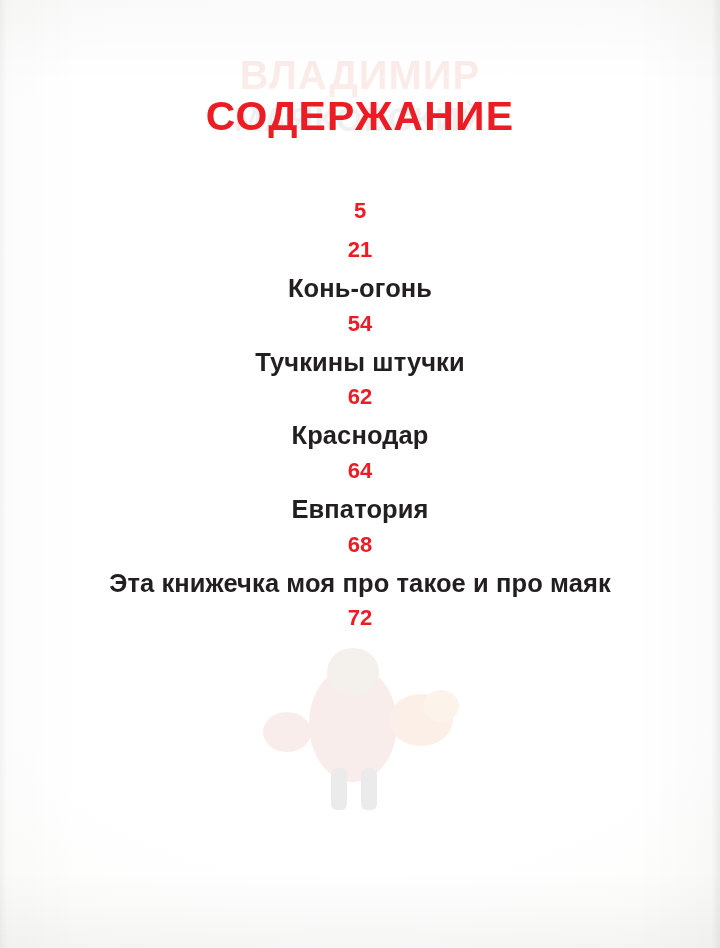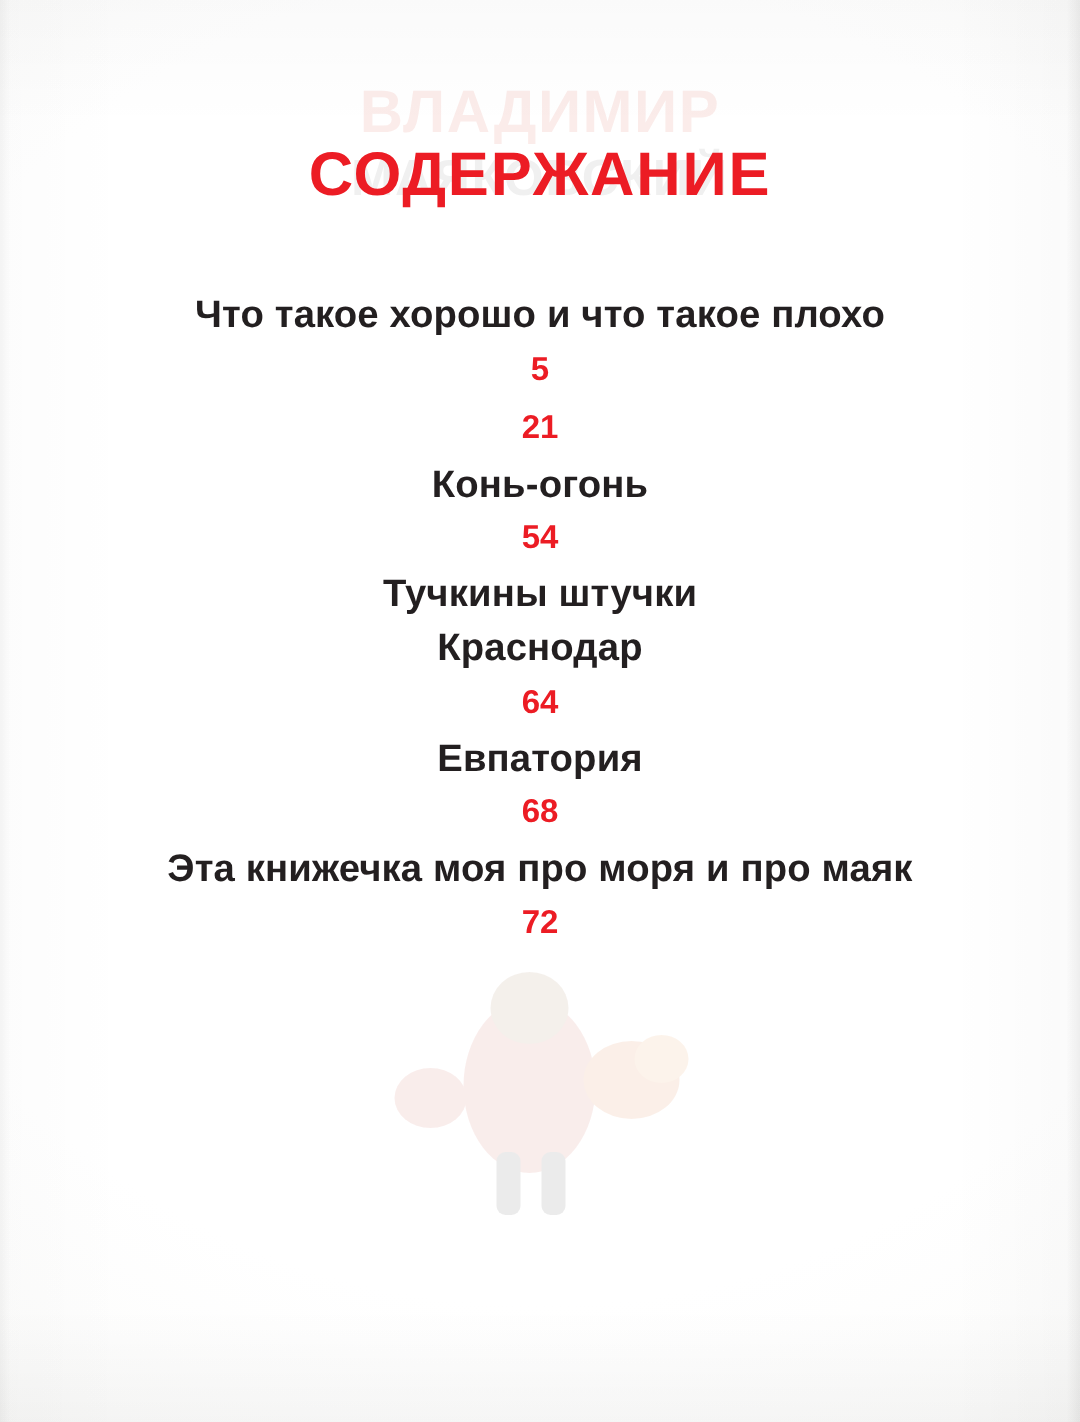--- a/index.html
+++ b/index.html
@@ -150,43 +150,43 @@
     <ellipse cx="186" cy="92" rx="32" ry="26" fill="#d35400"></ellipse>
     <ellipse cx="206" cy="78" rx="18" ry="16" fill="#e67e22"></ellipse>
     <ellipse cx="52" cy="104" rx="24" ry="20" fill="#c0392b"></ellipse>
   </svg>
 
   <div class="content">
     <h1 class="toc-title">СОДЕРЖАНИЕ</h1>
 
     <ul class="toc-list">
       <li class="toc-entry">
-        <span class="toc-entry-title">Что такое хорошо и что такое плохо</span>
         <span class="toc-entry-page">5</span>
       </li>
       <li class="toc-entry">
         <span class="toc-entry-page">21</span>
       </li>
       <li class="toc-entry">
         <span class="toc-entry-title">Конь-огонь</span>
         <span class="toc-entry-page">54</span>
       </li>
       <li class="toc-entry">
         <span class="toc-entry-title">Тучкины штучки</span>
+        <span class="toc-entry-page">62</span>
       </li>
       <li class="toc-entry">
         <span class="toc-entry-title">Краснодар</span>
         <span class="toc-entry-page">64</span>
       </li>
       <li class="toc-entry">
         <span class="toc-entry-title">Евпатория</span>
         <span class="toc-entry-page">68</span>
       </li>
       <li class="toc-entry">
-        <span class="toc-entry-title">Эта книжечка моя про моря и про маяк</span>
+        <span class="toc-entry-title">Эта книжечка моя про такое и про маяк</span>
         <span class="toc-entry-page">72</span>
       </li>
     </ul>
   </div>
 
   <div class="scan-edge-left"></div>
   <div class="scan-edge"></div>
 </div>
 
 </body></html>

